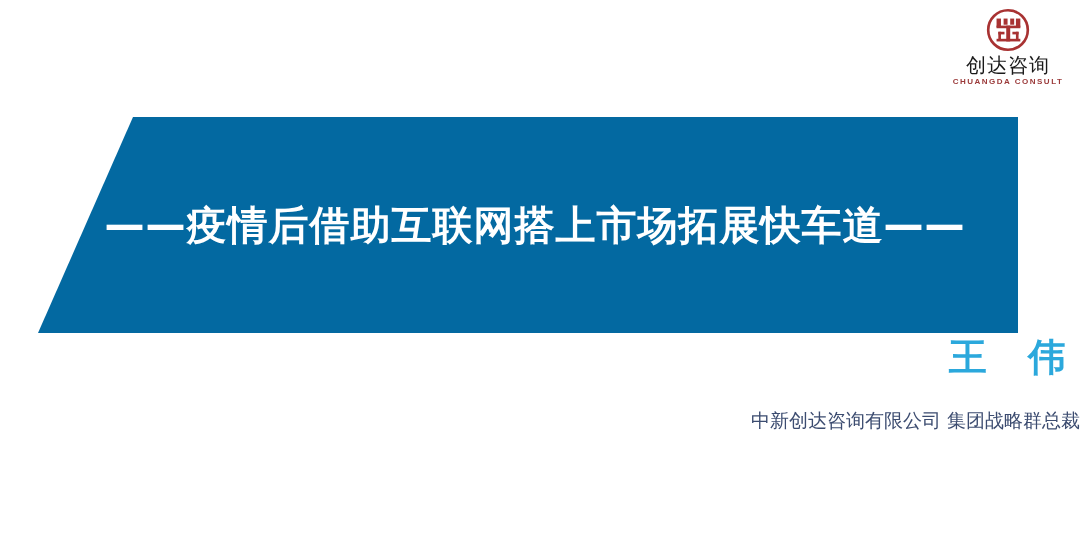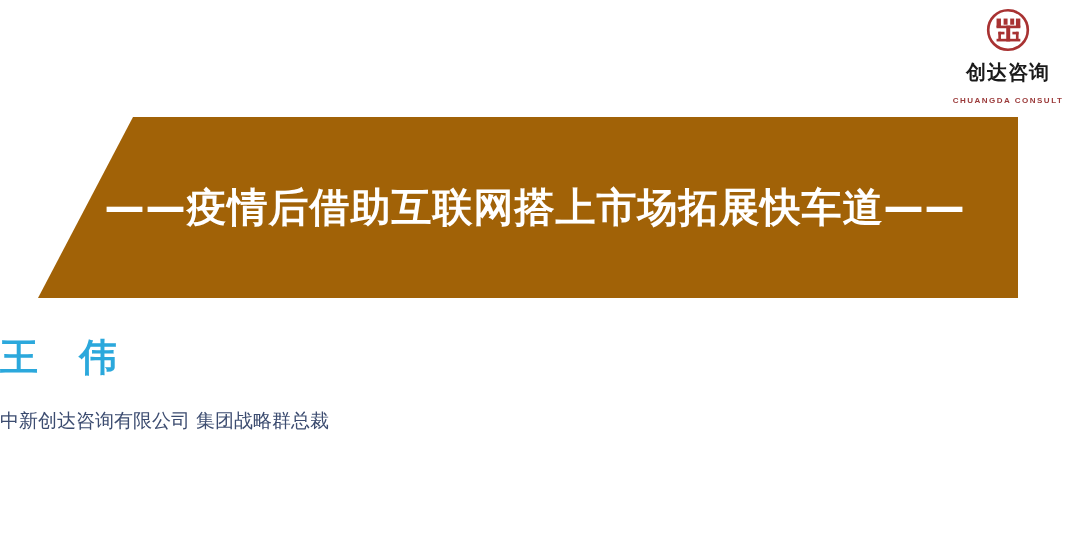--- a/index.html
+++ b/index.html
@@ -28,44 +28,44 @@
     text-align: center;
     line-height: 1;
   }
   .logo-seal {
     width: 44px;
     height: 44px;
     margin: 0 auto;
     display: block;
   }
   .logo-cn {
-    margin-top: 10px;
+    margin-top: 3px;
     font-size: 20px;
-    font-weight: 700;
+    font-weight: 400;
     letter-spacing: 1px;
     color: #1a1a1a;
     white-space: nowrap;
   }
   .logo-en {
-    margin-top: 15px;
+    margin-top: 3px;
     font-size: 8px;
     font-weight: 700;
     letter-spacing: 1.5px;
     color: #9b3a3a;
     white-space: nowrap;
   }
 
   
   .title-banner {
     position: absolute;
     left: 38px;
     top: 117px;
     width: 980px;
-    height: 181px;
-    background: #a16207;
+    height: 216px;
+    background: #0369a1;
     clip-path: polygon(95px 0, 100% 0, 100% 100%, 0 100%);
     display: flex;
     align-items: center;
     justify-content: center;
   }
   .title-text {
     color: #ffffff;
     font-size: 40px;
     font-weight: 700;
     letter-spacing: 1px;
@@ -73,33 +73,33 @@
     padding-left: 14px;
     font-family: "DejaVu Sans", "Liberation Sans", sans-serif;
   }
 
   
   .speaker-name {
     position: absolute;
     top: 332px;
     left: 0;
     width: 1080px;
-    text-align: left;
+    text-align: right;
     font-size: 38px;
     font-weight: 700;
     letter-spacing: 14px;
     color: #2BA8DC;
     font-family: "DejaVu Sans", "Liberation Sans", sans-serif;
   }
   .info-lines {
     position: absolute;
     top: 400px;
     left: 0;
     width: 1080px;
-    text-align: left;
+    text-align: right;
     color: #3C4C70;
     font-family: "DejaVu Sans", "Liberation Sans", sans-serif;
   }
   .info-line {
     font-size: 19px;
     line-height: 41px;
     white-space: nowrap;
   }
   .info-line.datel {
     letter-spacing: 0.5px;

